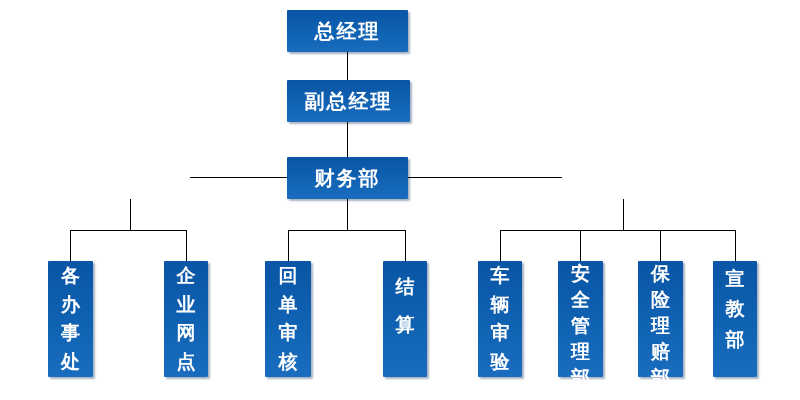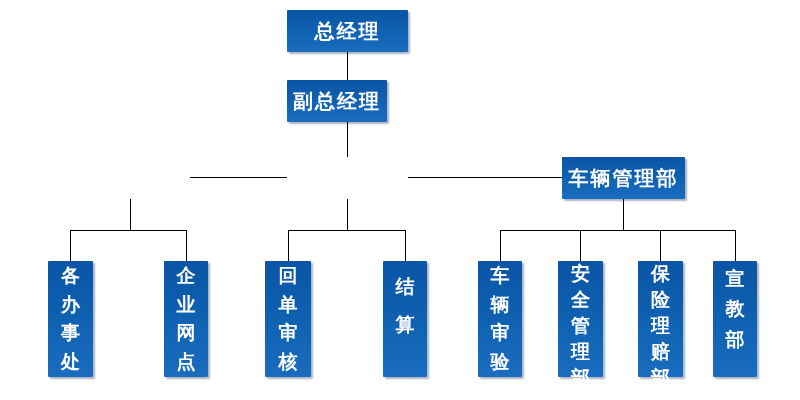--- a/index.html
+++ b/index.html
@@ -57,26 +57,26 @@
 </style>
 </head>
 <body>
 
 <div class="stage">
 
   <div class="node hbox" style="left:287px; top:10px; width:121px">
     <span class="hlabel">总经理</span>
   </div>
 
-  <div class="node hbox" style="left:287px; top:80px; width:100px">
+  <div class="node hbox" style="left:287px; top:80px; width:123px">
     <span class="hlabel">副总经理</span>
   </div>
 
-  <div class="node hbox" style="left:562px; top:157px; width:123px">
-    <span class="hlabel">车辆管理部</span>
+  <div class="node hbox" style="left:287px; top:157px; width:121px">
+    <span class="hlabel">财务部</span>
   </div>
 
   <div class="node vbox" style="left:48px; width:45px">
     <span class="vlabel">
         <span>各</span>
         <span>办</span>
         <span>事</span>
         <span>处</span>
       </span>
   </div>

